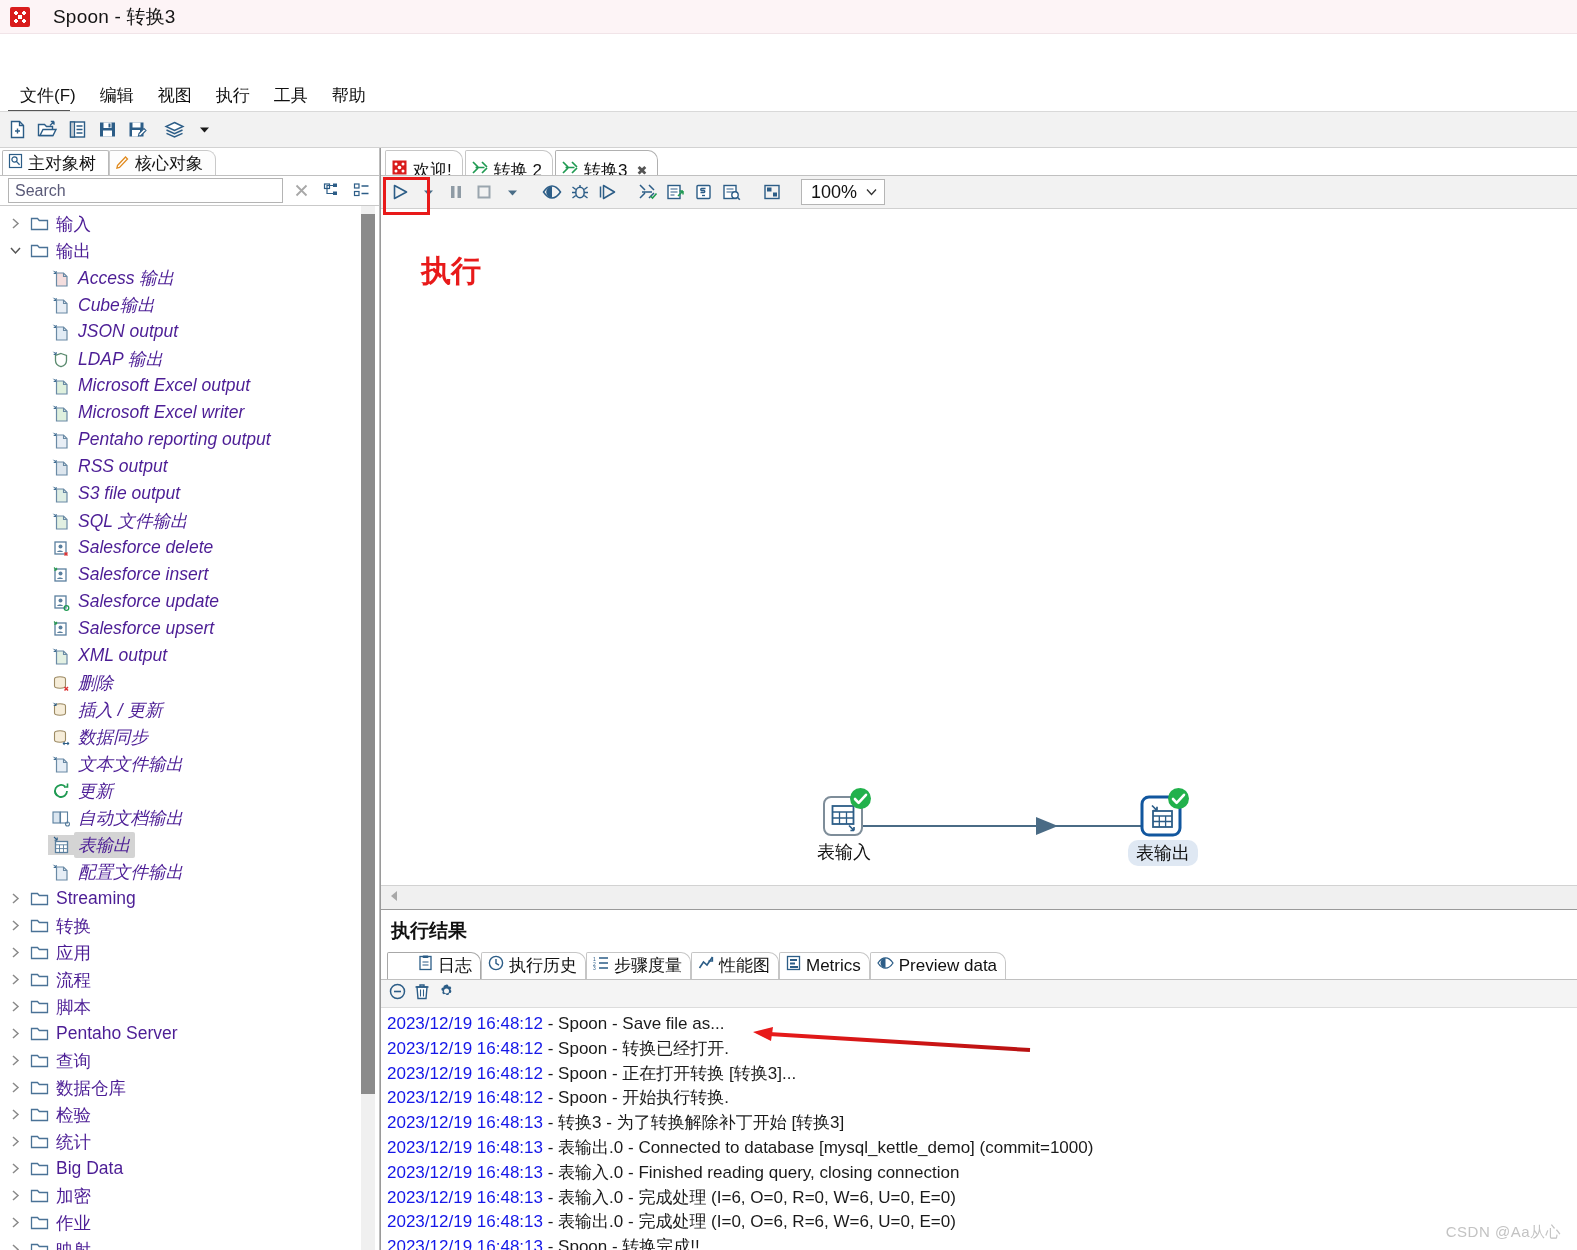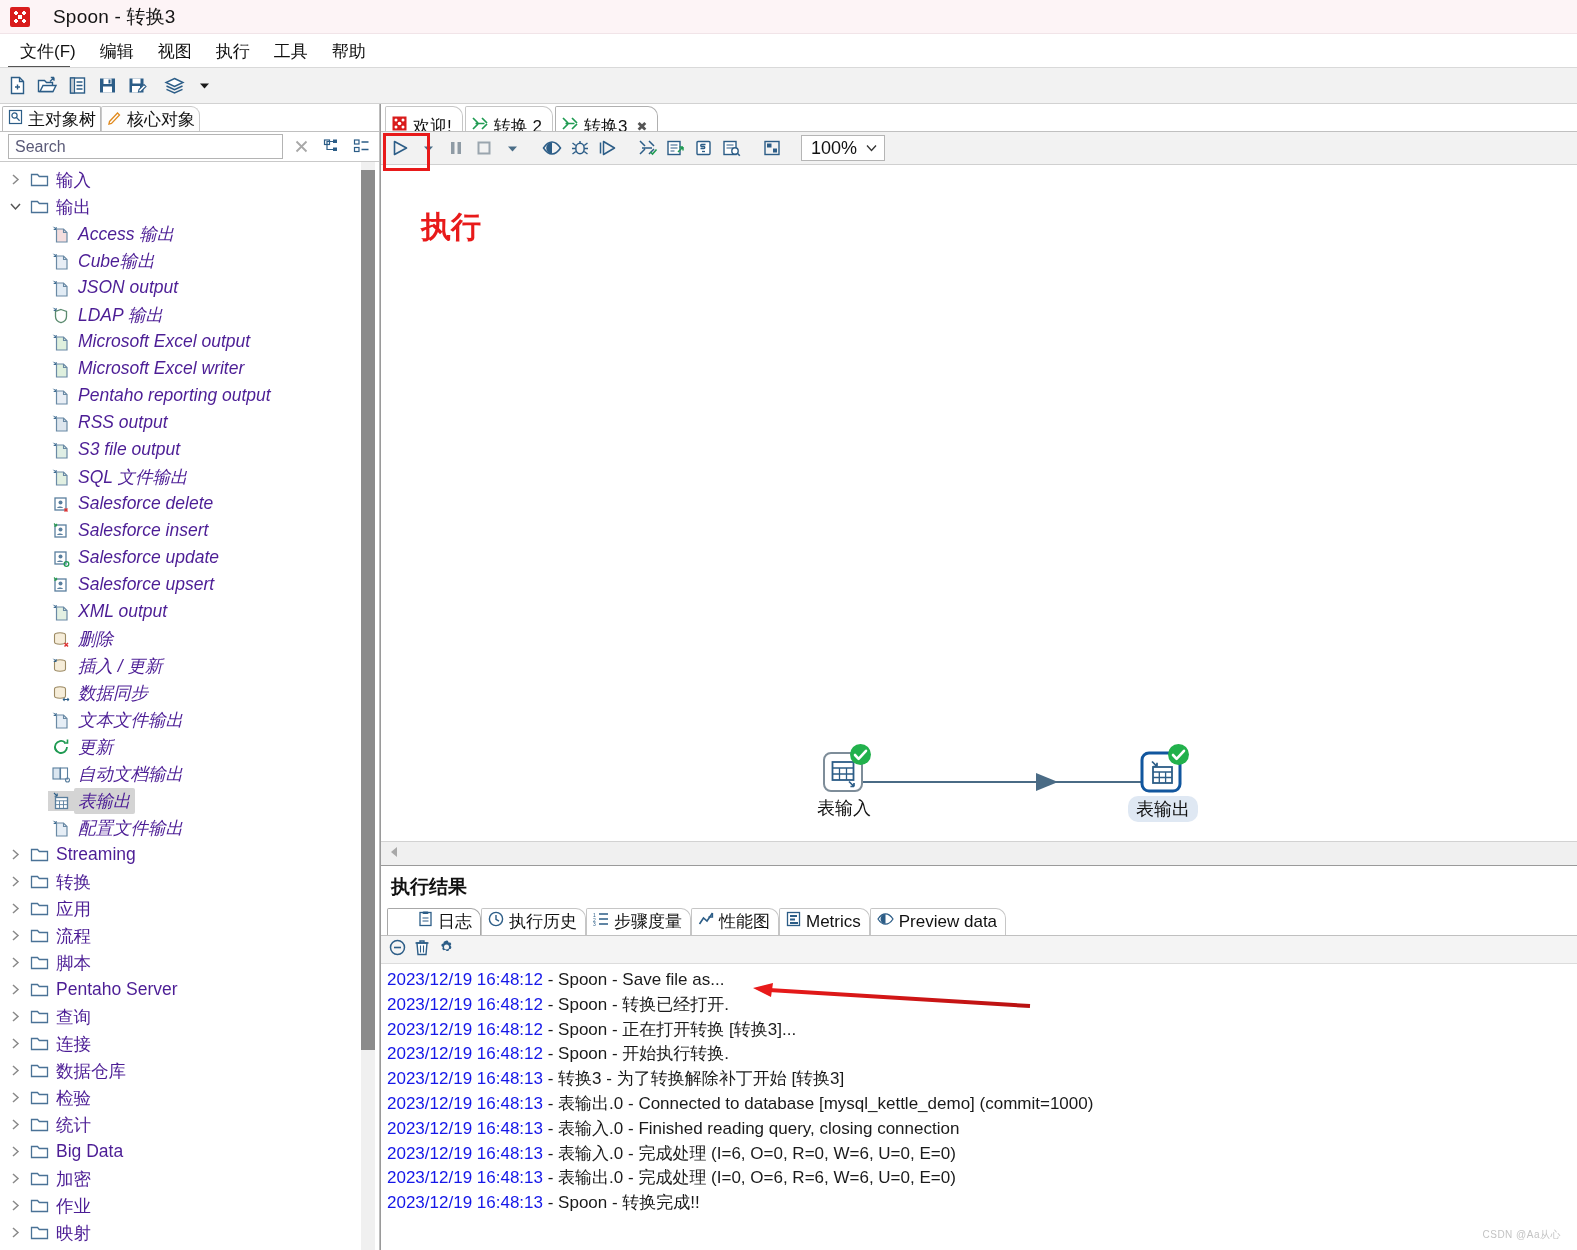--- a/index.html
+++ b/index.html
@@ -27,21 +27,21 @@
       radial-gradient(circle 2px at 11px 3px, #fff 99%, transparent 100%),
       radial-gradient(circle 2px at 3px 11px, #fff 99%, transparent 100%),
       radial-gradient(circle 2px at 11px 11px, #fff 99%, transparent 100%),
       radial-gradient(circle 2.4px at 7px 7px, #fff 99%, transparent 100%);
   }
   #title-text { font-size:19px; color:#141414; letter-spacing:.2px; }
 
   
   #menubar {
     height:34px; display:flex; align-items:center; gap:0px;
-    padding-left:8px; background:#ffffff; position:relative;
+    padding-left:8px; background:#ffffff; position:relative;margin-top:44px;
   }
   .menu-item {
     font-size:17px; color:#111; padding:3px 12px; cursor:default; line-height:1;
   }
   #menubar::after{
     content:""; position:absolute; left:0; right:0; bottom:0;
     height:1px; background:#d9d9d9;
   }
   #menu-underline{
     position:absolute; left:8px; bottom:0; width:62px; height:2px; background:#555;
@@ -61,21 +61,21 @@
   
   #body-wrap { display:flex; height: calc(1250px - 34px - 34px - 36px); }
 
   
   #leftpanel { width:380px; flex:0 0 380px; position:relative; background:#fff;
     border-right:1px solid #bdbdbd; display:flex; flex-direction:column; }
   #left-tabs { display:flex; align-items:flex-end; height:28px; padding-left:2px;
                position:relative; background:#fff; }
   .ltab {
     display:flex; align-items:center; gap:5px; font-size:17px; color:#111;
-    padding:2px 4px 3px 5px; height:26px; position:relative; background:#fff;
+    padding:2px 12px 3px 5px; height:26px; position:relative; background:#fff;
   }
   .ltab.active { border:1px solid #b9b9b9; border-bottom:none; border-radius:2px 2px 0 0; }
   .ltab.inactive {
     border:1px solid #c9c9c9; border-bottom:none; background:#fdfdfd;
     border-radius:2px 9px 0 0;
   }
   #left-tabs::after{
     content:""; position:absolute; left:0; right:0; bottom:0; height:1px; background:#c0c0c0;
   }
   #searchrow {
@@ -165,21 +165,21 @@
   }
   .rtab.active { border-color:#a8a8a8;padding-left:30px; }
   #result-tabs::after{ content:""; position:absolute; left:0; right:0; bottom:0; height:1px; background:#c0c0c0; }
   #log-toolbar { height:28px; display:flex; align-items:center; gap:8px; padding-left:8px; background:#f4f4f4;
                  border-bottom:1px solid #dcdcdc; }
   #logarea { flex:1 1 auto; position:relative; overflow:hidden; padding:4px 0 0 6px; background:#fff; }
   .logline { font-size:17px; line-height:24.8px; white-space:nowrap; color:#1a1a1a; }
   .logts { color:#1417e8; }
 
   #watermark {
-    position:absolute; right:16px; bottom:8px; font-size:10px; color:#c3c3c3;
+    position:absolute; right:16px; bottom:8px; font-size:15px; color:#c3c3c3;
     letter-spacing:.5px;
   }
   #red-arrow { position:absolute; pointer-events:none; }
 </style>
 </head>
 <body>
 
 <div id="titlebar">
   <div class="app-icon"></div>
   <div id="title-text">Spoon - 转换3</div>
@@ -651,33 +651,20 @@
             <span class="twist">
               <svg width="13" height="13" viewBox="0 0 13 13">
                 <path d="M4 2l5 4.5L4 11" fill="none" stroke="#8a8a8a" stroke-width="1.5"></path>
               </svg>
             </span>
             <span class="ticon">
               <svg width="19" height="16" viewBox="0 0 19 16">
                 <path d="M1.5 13.5v-11h6l1.8 2h8.2v9z" fill="#fff" stroke="#4a7296" stroke-width="1.3"></path>
               </svg>
             </span>
-            <span class="tlabel">连接</span>
-          </div>
-          <div class="tnode">
-            <span class="twist">
-              <svg width="13" height="13" viewBox="0 0 13 13">
-                <path d="M4 2l5 4.5L4 11" fill="none" stroke="#8a8a8a" stroke-width="1.5"></path>
-              </svg>
-            </span>
-            <span class="ticon">
-              <svg width="19" height="16" viewBox="0 0 19 16">
-                <path d="M1.5 13.5v-11h6l1.8 2h8.2v9z" fill="#fff" stroke="#4a7296" stroke-width="1.3"></path>
-              </svg>
-            </span>
             <span class="tlabel">数据仓库</span>
           </div>
           <div class="tnode">
             <span class="twist">
               <svg width="13" height="13" viewBox="0 0 13 13">
                 <path d="M4 2l5 4.5L4 11" fill="none" stroke="#8a8a8a" stroke-width="1.5"></path>
               </svg>
             </span>
             <span class="ticon">
               <svg width="19" height="16" viewBox="0 0 19 16">

